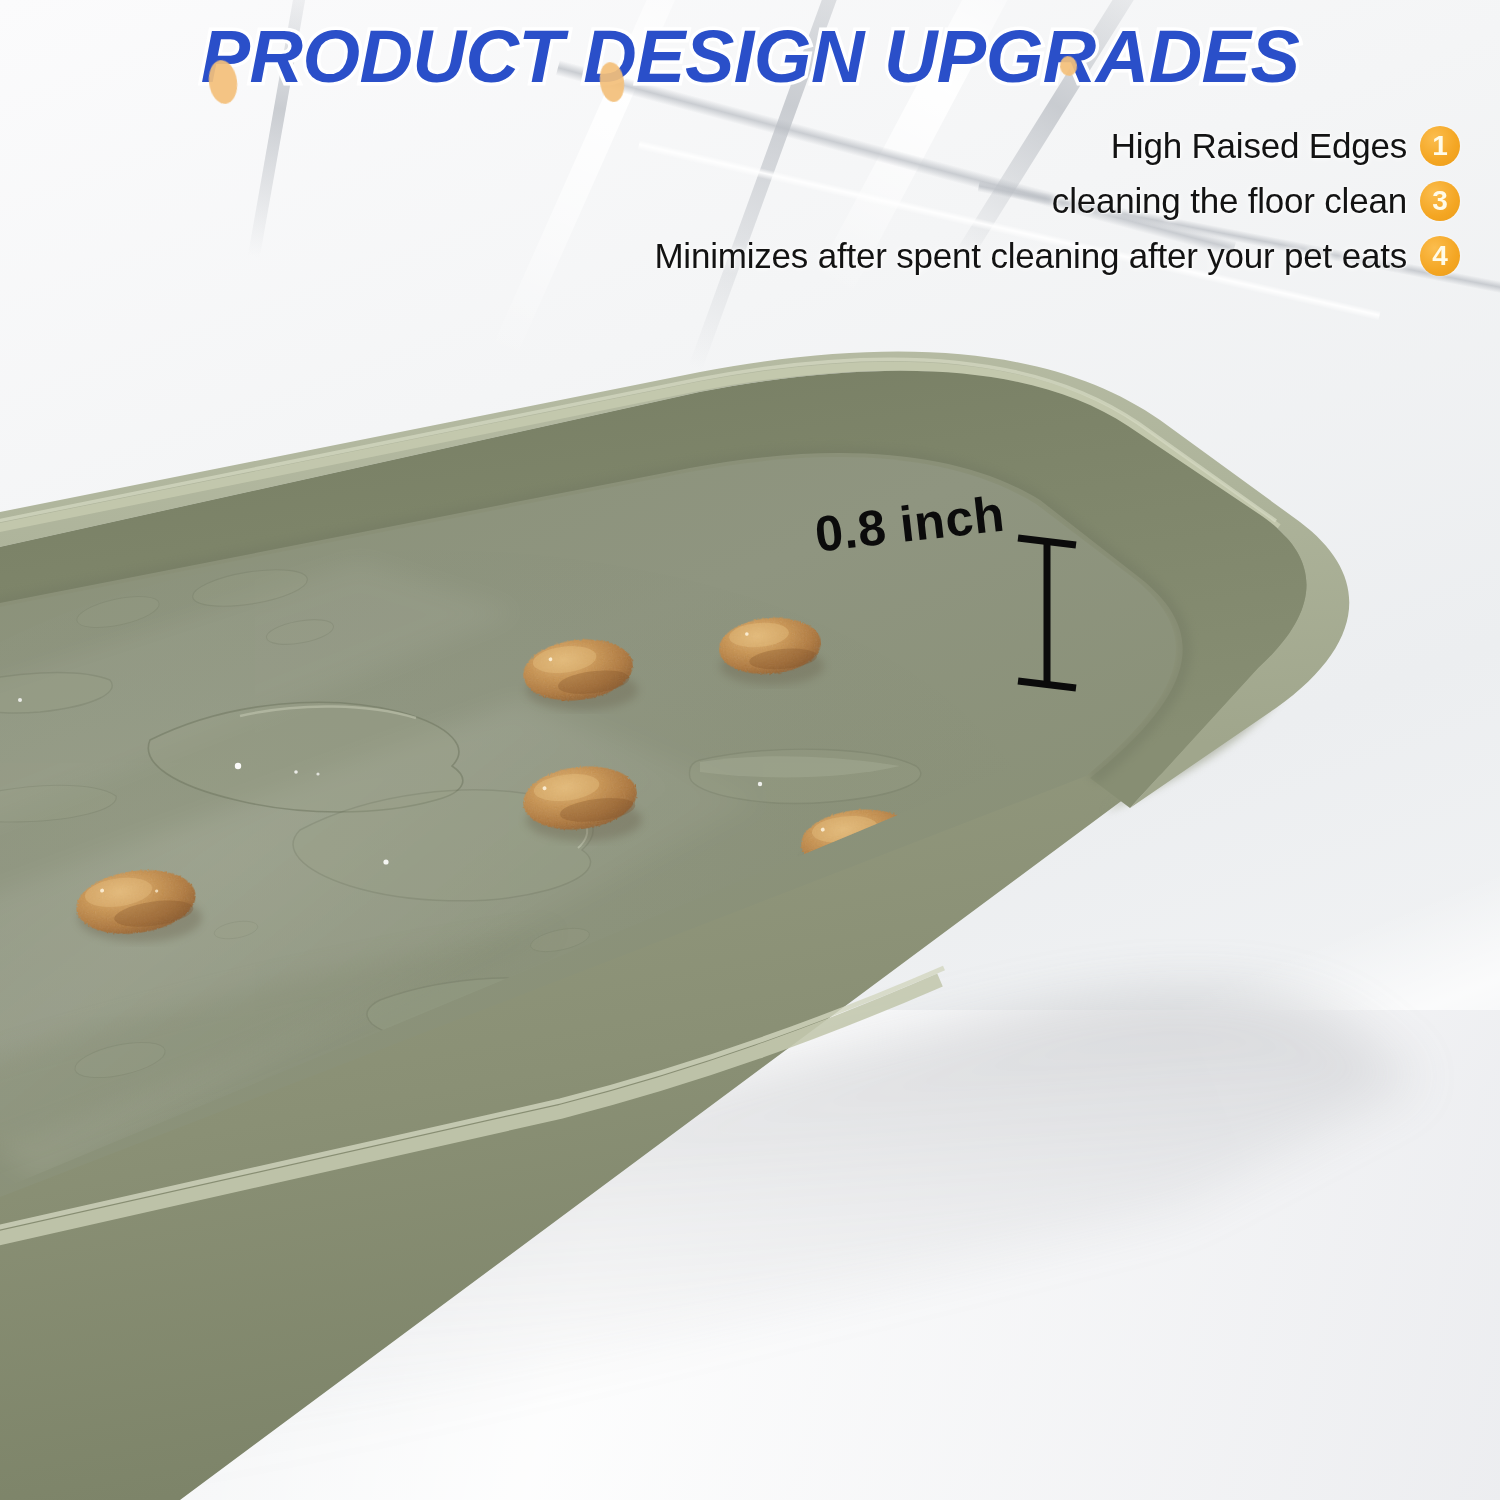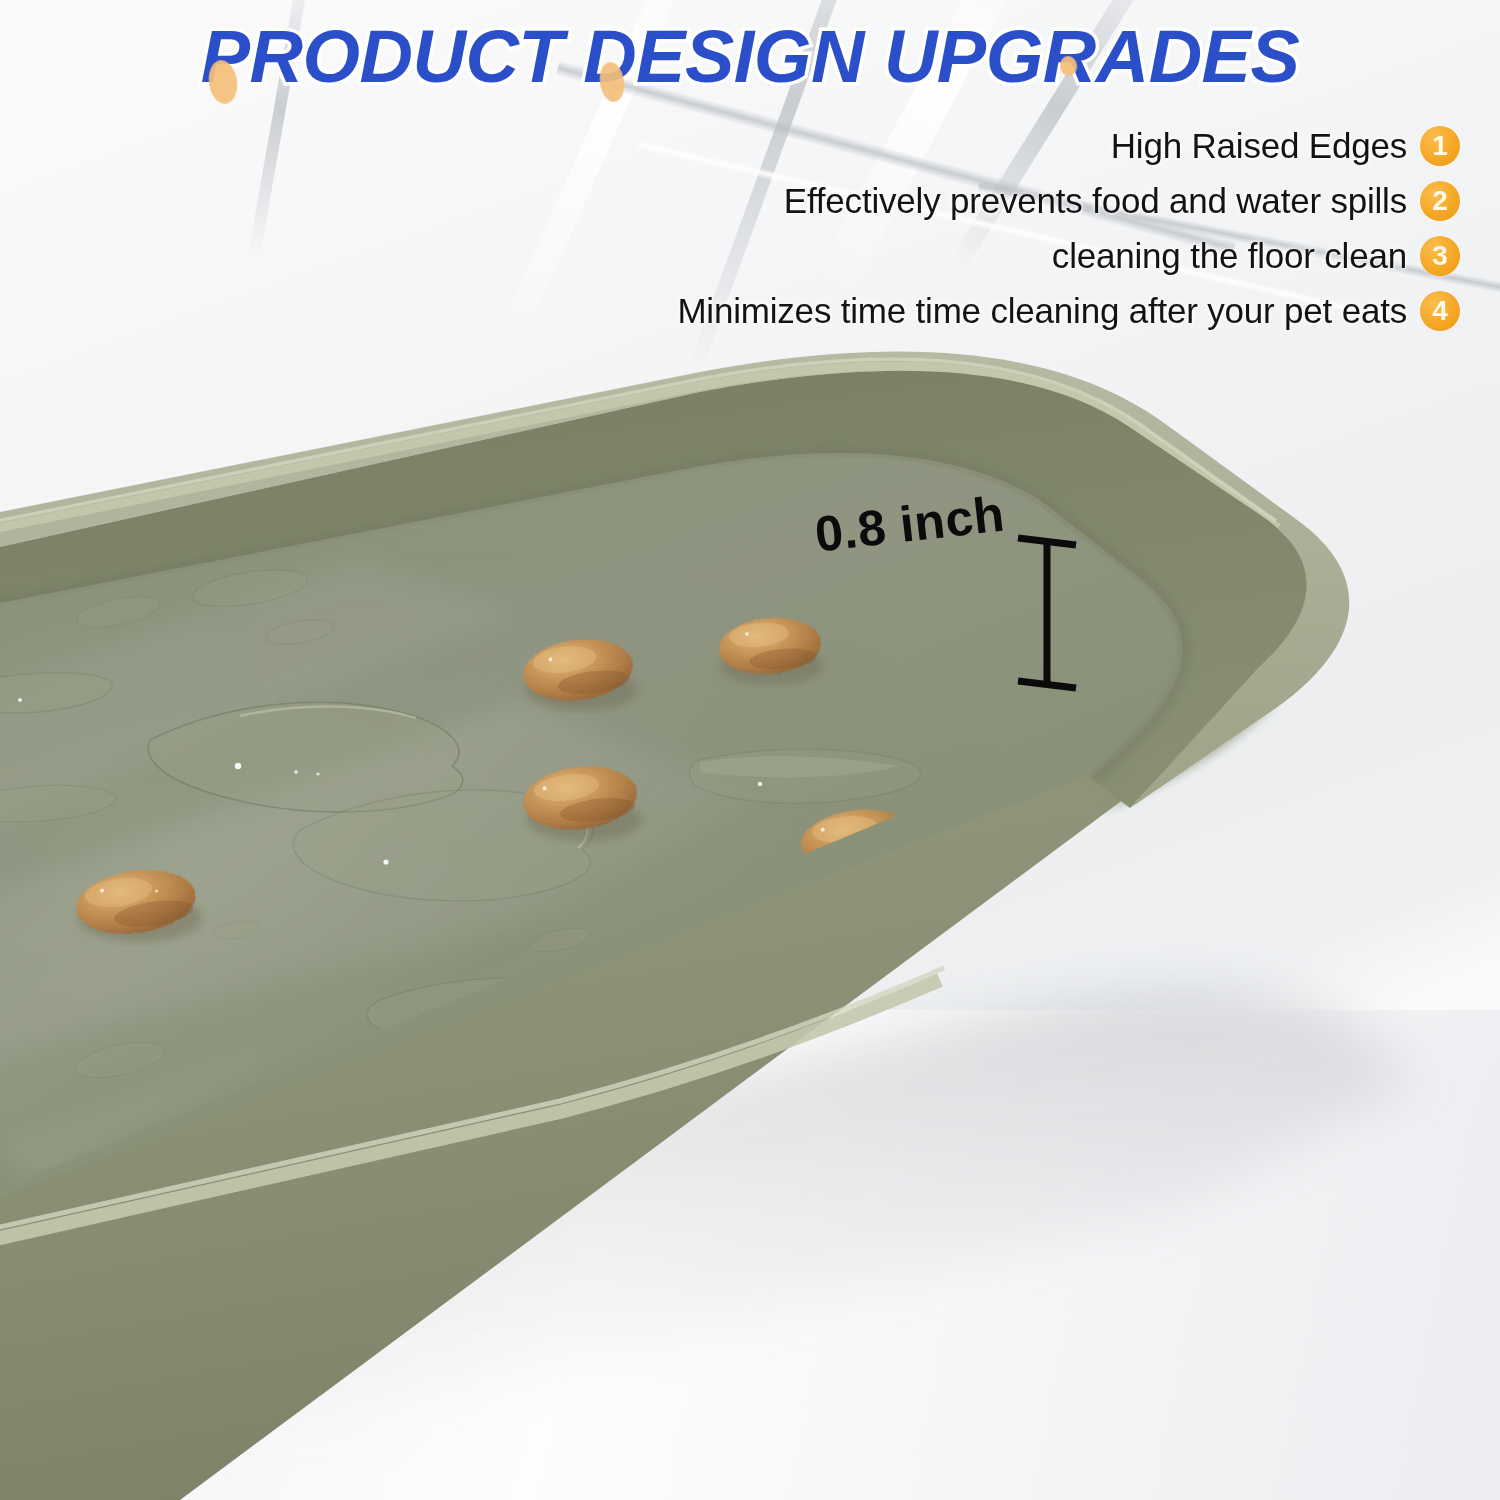--- a/index.html
+++ b/index.html
@@ -435,31 +435,27 @@
     <span class="hl">PRODUCT DESIGN UPGRADES</span>
   <span style="position: absolute; pointer-events: none; border-radius: 50%; left: 209px; top: 46px; width: 28px; height: 44px; background: rgb(244, 192, 122); opacity: 0.92; transform: rotate(-8deg); filter: blur(0.6px);"></span><span style="position: absolute; pointer-events: none; border-radius: 50%; left: 600px; top: 48px; width: 24px; height: 40px; background: rgb(244, 192, 122); opacity: 0.92; transform: rotate(-8deg); filter: blur(0.6px);"></span><span style="position: absolute; pointer-events: none; border-radius: 50%; left: 1060px; top: 42px; width: 17px; height: 20px; background: rgb(244, 192, 122); opacity: 0.92; transform: rotate(-8deg); filter: blur(0.6px);"></span></div>
 
   <div id="features">
 
     <div class="feature-row">
       <span class="feature-text">High Raised Edges</span>
       <span class="feature-badge">1</span>
     </div>
 
-    <div class="feature-row">
-      <span class="feature-text">Effectively prevents food and water spills</span>
-      <span class="feature-badge">2</span>
-    </div>
 
     <div class="feature-row">
       <span class="feature-text">cleaning the floor clean</span>
       <span class="feature-badge">3</span>
     </div>
 
     <div class="feature-row">
-      <span class="feature-text">Minimizes time time cleaning after your pet eats</span>
+      <span class="feature-text">Minimizes after spent cleaning after your pet eats</span>
       <span class="feature-badge">4</span>
     </div>
   </div>
 
   <div id="dim-label">0.8 inch</div>
 
 </div>
 
 </body></html>

